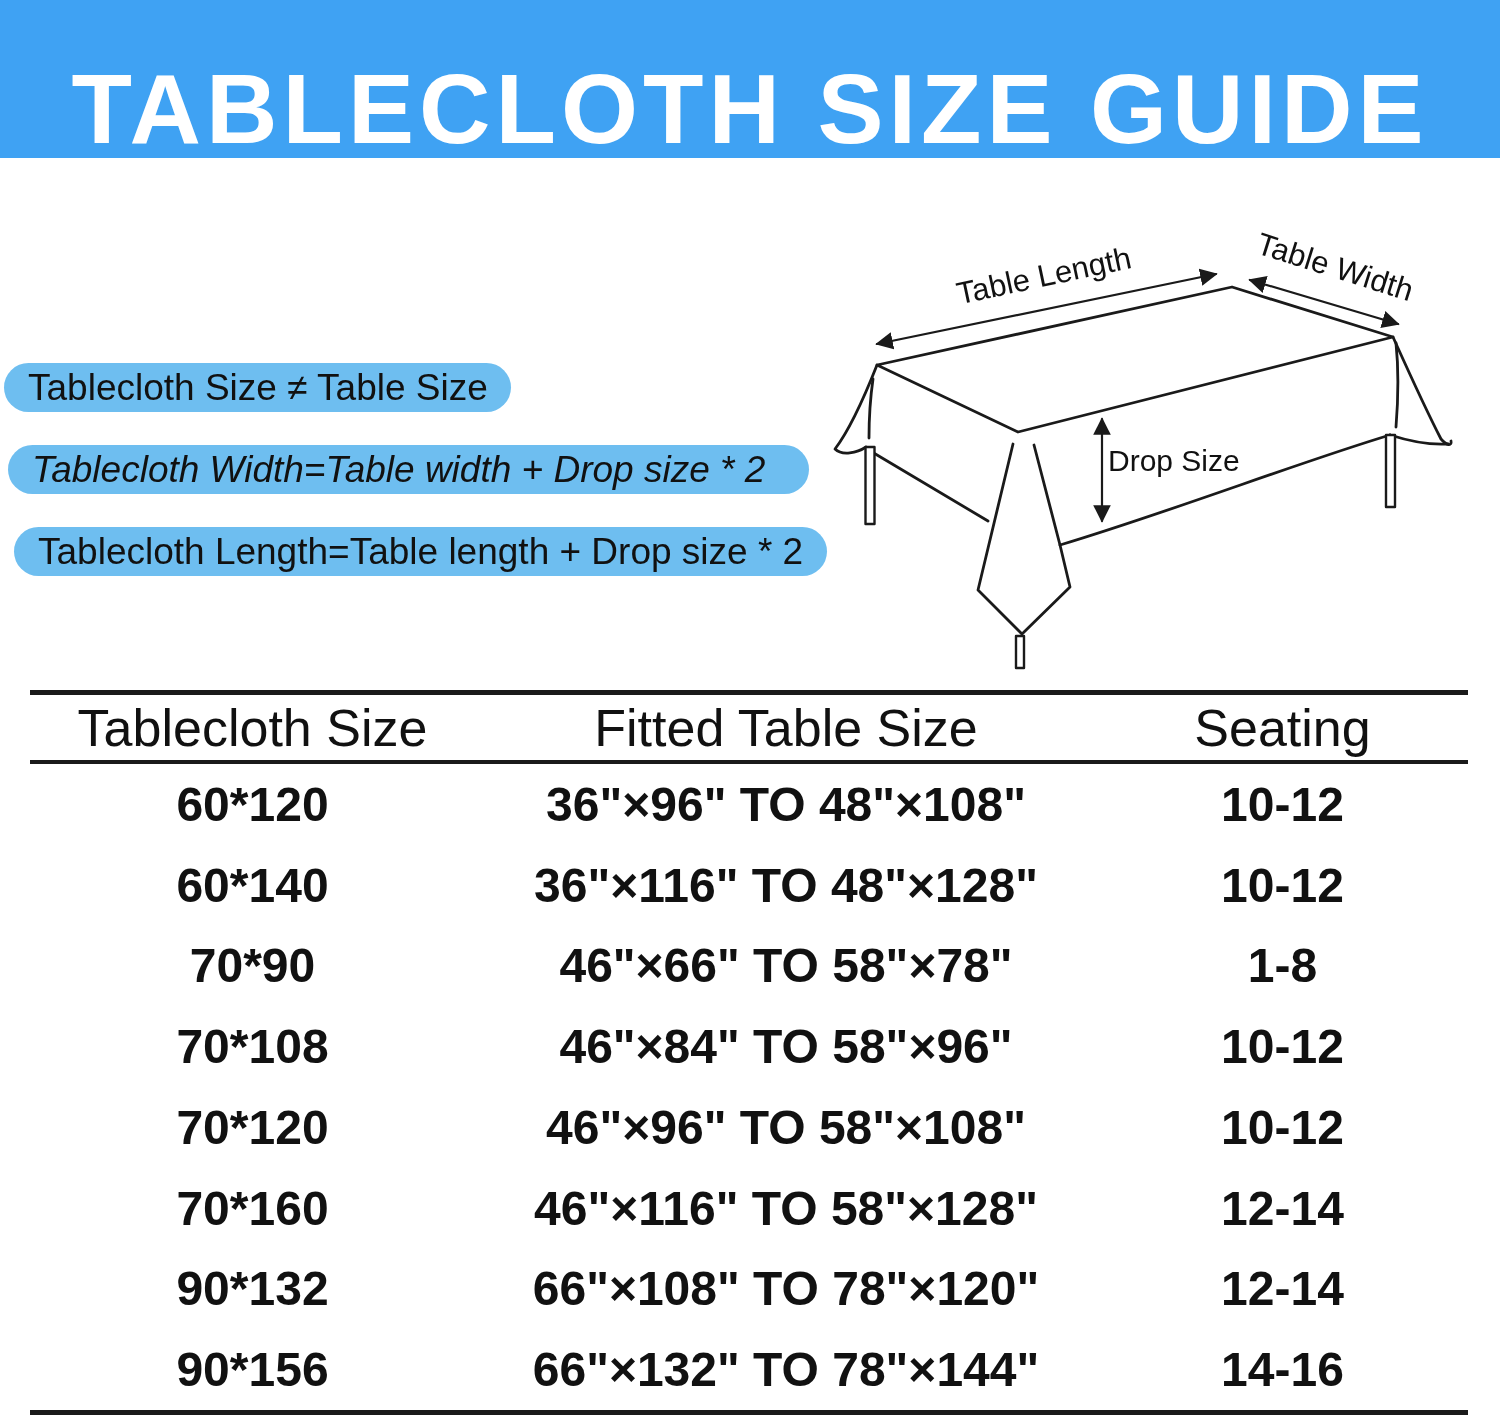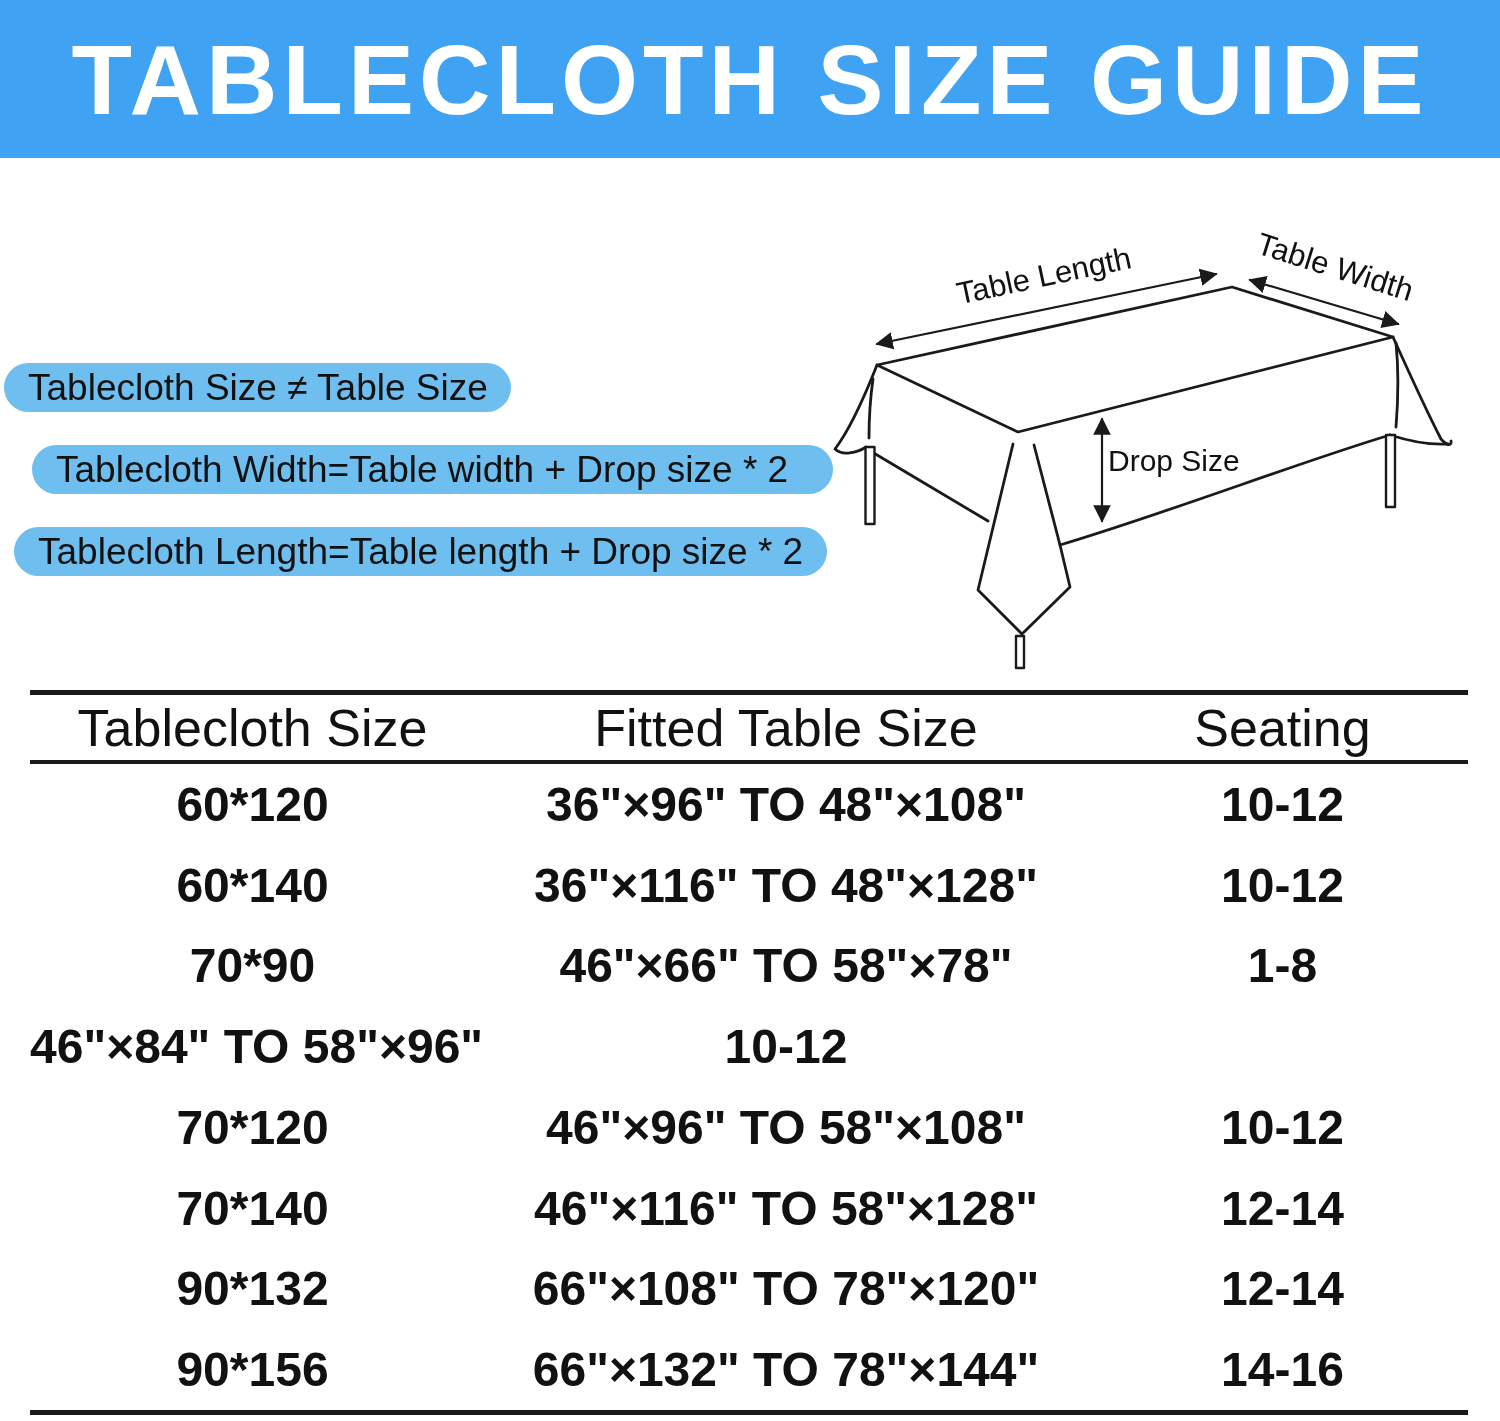--- a/index.html
+++ b/index.html
@@ -5,37 +5,37 @@
   html,body{margin:0;padding:0;background:#fff;}
   .page{
     position:relative;width:1500px;height:1421px;background:#ffffff;
     font-family:"Liberation Sans","DejaVu Sans",sans-serif;color:var(--ink,#111);
     overflow:hidden;
   }
   
   .banner{
     position:absolute;left:0;top:0;width:1500px;height:158px;
     background:var(--banner-blue,#3fa2f3);
-    display:flex;align-items:center;justify-content:center;
+    display:flex;align-items:flex-end;justify-content:center;
   }
   .banner h1{
     margin:0;font-size:99px;font-weight:bold;letter-spacing:5px;
     color:#ffffff;white-space:nowrap;line-height:1;
   }
   
   .mid{position:absolute;left:0;top:158px;width:1500px;height:532px;}
   .pill{
     position:absolute;height:49px;border-radius:25px;
     background:var(--pill-blue,#6ebef0);
     display:flex;align-items:center;
     font-size:37px;color:var(--ink,#111);white-space:nowrap;
     padding-left:24px;box-sizing:border-box;
   }
   .pill1{left:4px;top:205px;width:507px;}
-  .pill2{left:32px;top:287px;width:801px;}
+  .pill2{left:8px;top:287px;width:801px;font-style:italic;}
   .pill3{left:14px;top:369px;width:813px;}
   .diagram{position:absolute;left:810px;top:62px;width:690px;height:470px;}
   .diagram path,.diagram line,.diagram rect{
     stroke:var(--line,#1a1a1a);stroke-width:2.8;fill:none;
     stroke-linecap:round;stroke-linejoin:round;
   }
   .diagram rect{fill:#fff;stroke-width:2.4;}
   .diagram .face{fill:#fff;}
   .diagram text{
     fill:var(--ink,#111);stroke:none;font-size:31px;
@@ -135,30 +135,31 @@
       <div class="cell">60*140</div>
       <div class="cell">36"×116" TO 48"×128"</div>
       <div class="cell">10-12</div>
     </div>
     <div class="t-row">
       <div class="cell">70*90</div>
       <div class="cell">46"×66" TO 58"×78"</div>
       <div class="cell">1-8</div>
     </div>
     <div class="t-row">
+      <div class="cell">70*108</div>
       <div class="cell">46"×84" TO 58"×96"</div>
       <div class="cell">10-12</div>
     </div>
     <div class="t-row">
       <div class="cell">70*120</div>
       <div class="cell">46"×96" TO 58"×108"</div>
       <div class="cell">10-12</div>
     </div>
     <div class="t-row">
-      <div class="cell">70*140</div>
+      <div class="cell">70*160</div>
       <div class="cell">46"×116" TO 58"×128"</div>
       <div class="cell">12-14</div>
     </div>
     <div class="t-row">
       <div class="cell">90*132</div>
       <div class="cell">66"×108" TO 78"×120"</div>
       <div class="cell">12-14</div>
     </div>
     <div class="t-row">
       <div class="cell">90*156</div>

